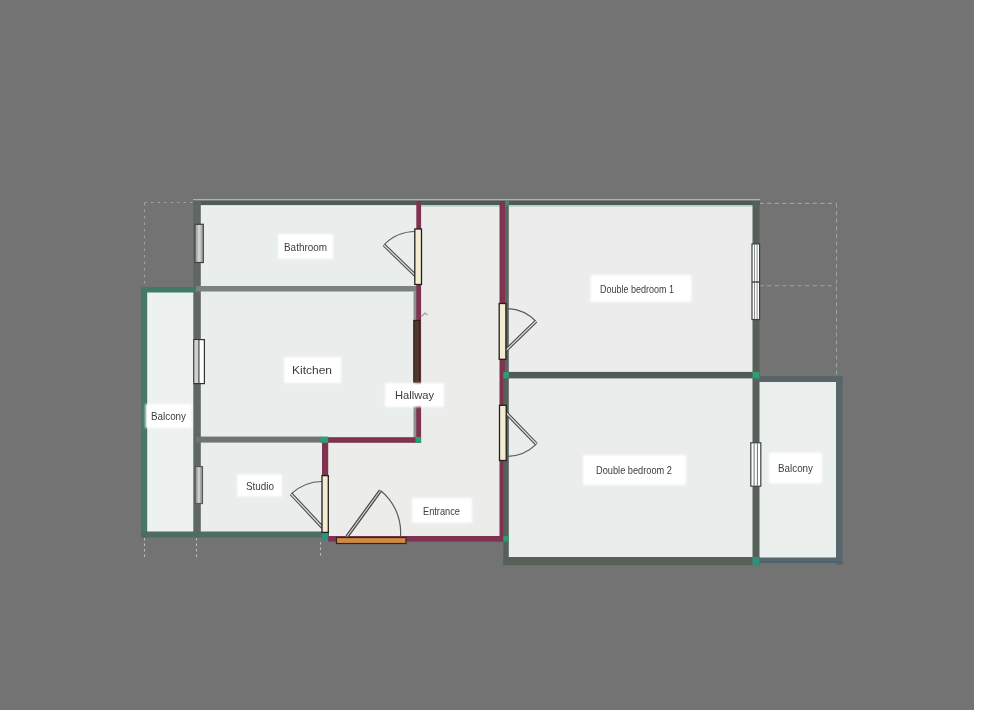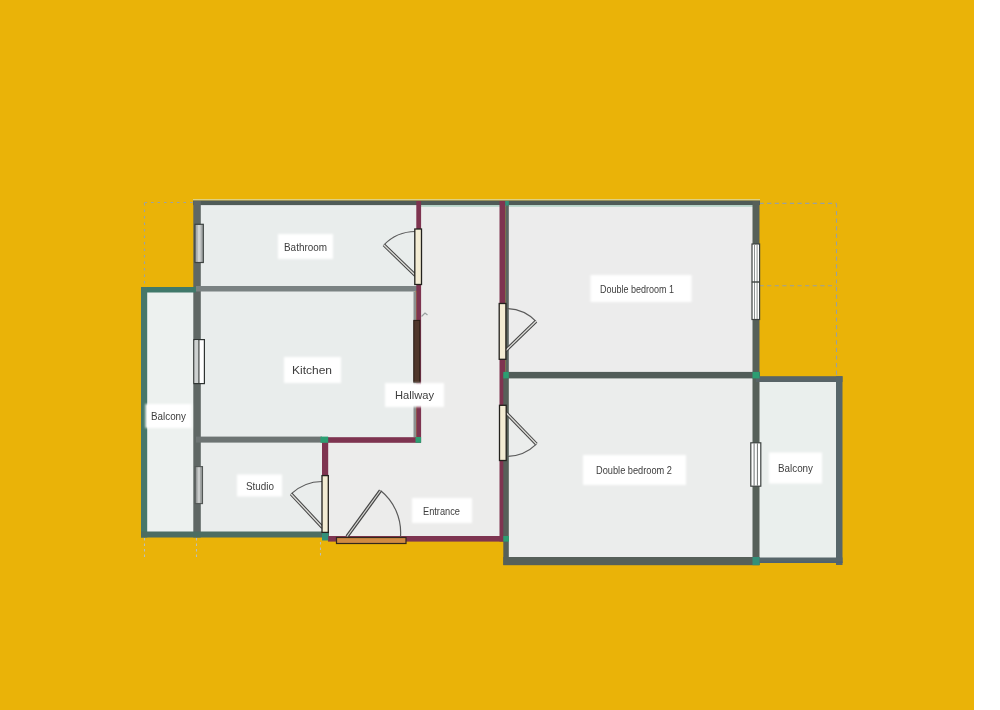--- a/index.html
+++ b/index.html
@@ -1,16 +1,16 @@
 <!DOCTYPE html>
 <html><head>
 <meta charset="utf-8">
 <style>
   html,body{margin:0;padding:0;background:#ffffff;}
-  .page{width:974px;height:710px;position:relative;background:#eab308;}
+  .page{width:974px;height:710px;position:relative;background:#737373;}
   text{font-family:"Liberation Sans",sans-serif;fill:#3d3d3d;}
 </style>
 </head>
 <body>
 <div class="page">
 <svg width="1000" height="710" viewBox="0 0 1000 710" xmlns="http://www.w3.org/2000/svg">
 <defs>
         <filter id="soft" x="-20%" y="-20%" width="140%" height="140%">
           <feGaussianBlur stdDeviation="1.1"></feGaussianBlur>
         </filter>

